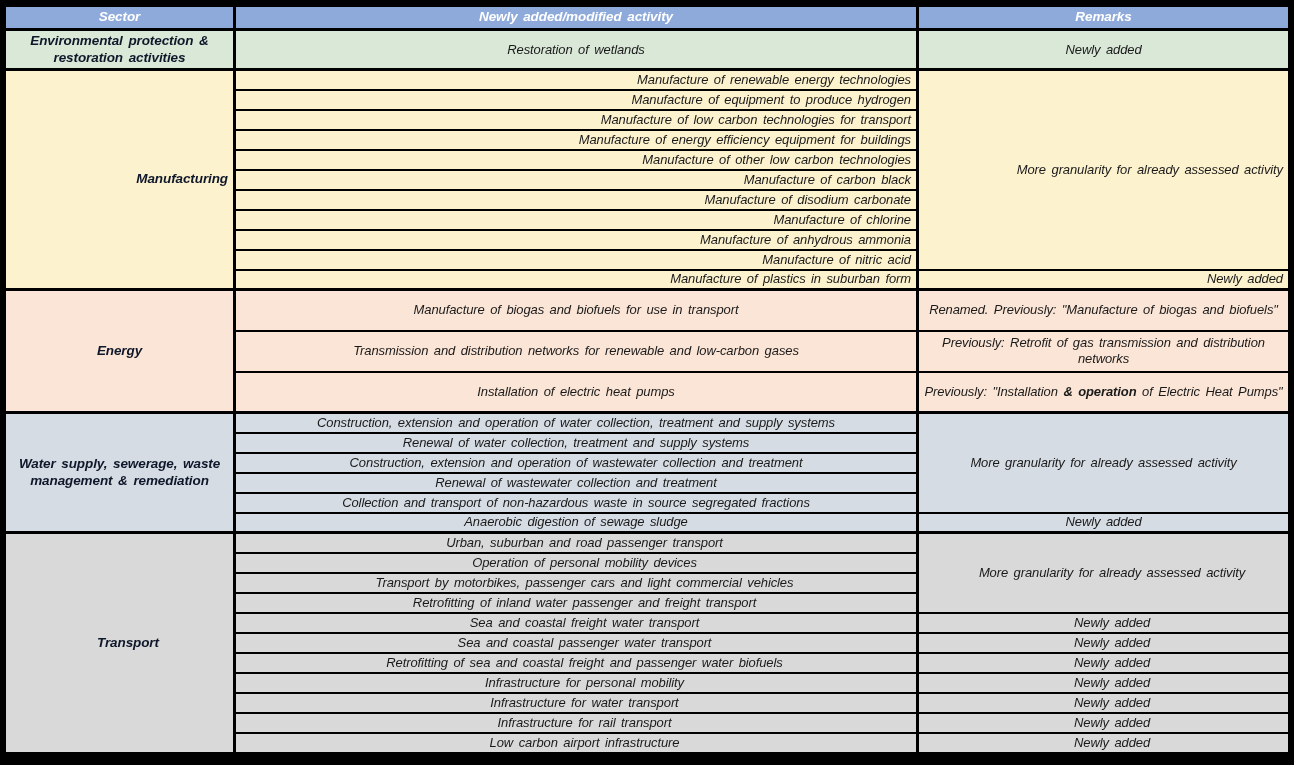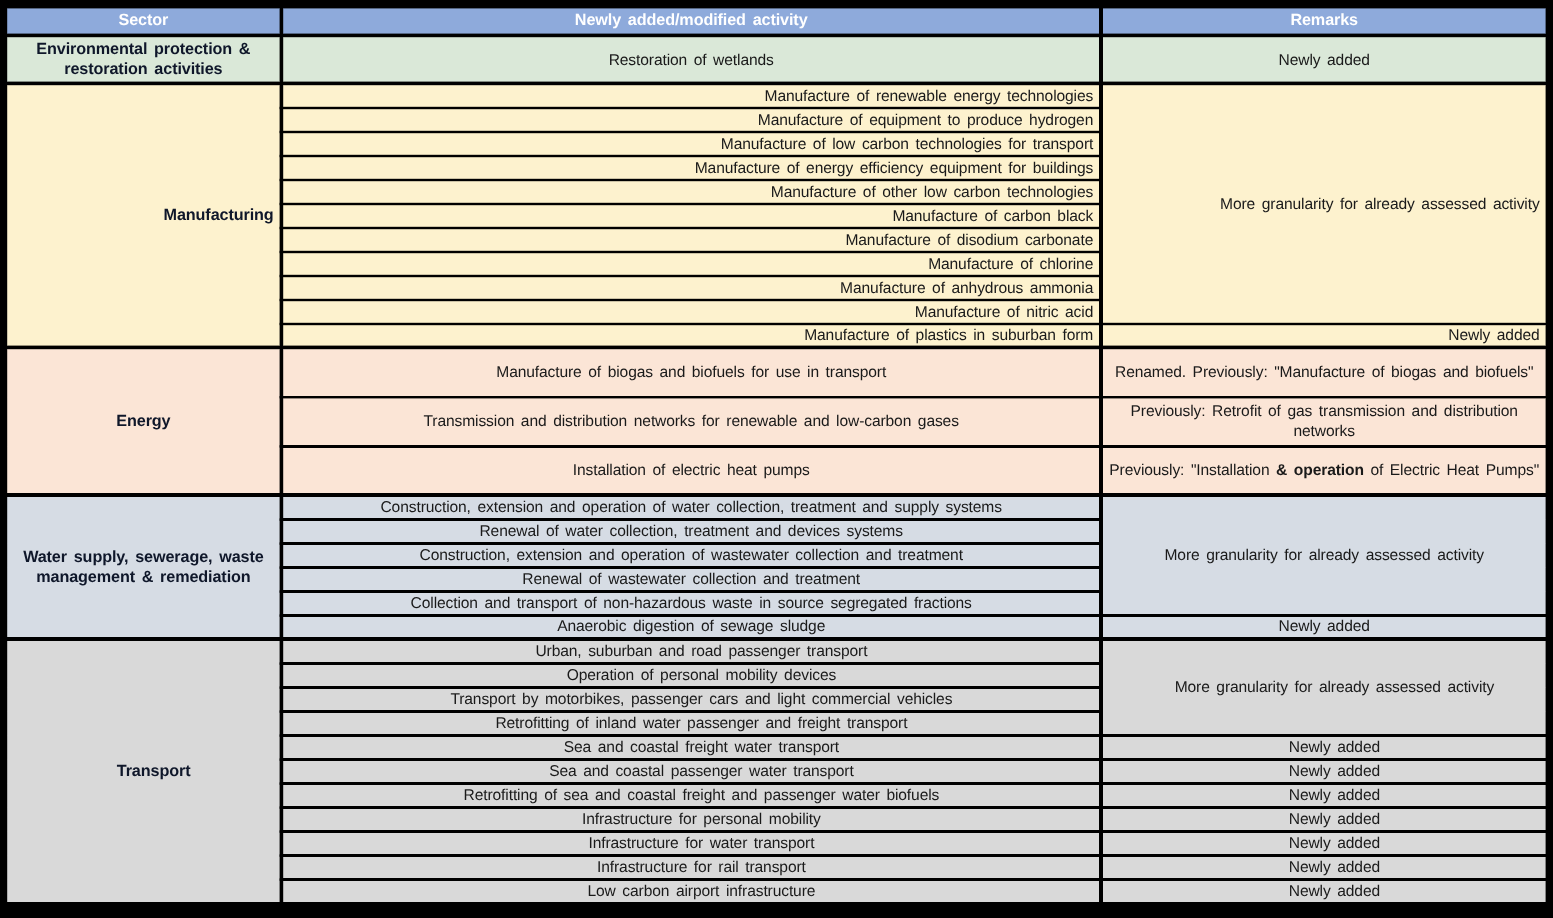--- a/index.html
+++ b/index.html
@@ -7,20 +7,21 @@
   .frame{padding:5px 3px 10px 3px;background:#000;}
   table{border-collapse:collapse;width:1288px;table-layout:fixed;}
   td,th{
     border:2px solid var(--border,#000);
     border-left-width:3px;border-right-width:3px;
     text-align:center;vertical-align:middle;
     padding:0 5px;color:#1a1a1a;
     font-size:13px;line-height:1.22;
     letter-spacing:-0.1px;word-spacing:2px;
     overflow:hidden;
+    font-style:italic;
   }
   tr.sec>td{border-top-width:3px;}
   thead th{
     background:var(--header-bg,#8EAADB);
     color:var(--header-text,#fff);
     font-weight:bold;font-size:13.5px;height:21px;
   }
   .r20{height:20px}.r40{height:40px}.r41{height:41px}
   .sector{font-weight:bold;font-size:13.5px;color:#0f172a;}
   .bg-env{background:var(--env-bg,#DAE8D8);}
@@ -107,21 +108,21 @@
         <span>Previously: "Installation </span><span class="b">&amp; operation</span><span> of Electric Heat Pumps"</span>
       </td>
     </tr>
 
     <tr class="sec r20">
       <td class="sector bg-water" rowspan="6">Water supply, sewerage, waste management &amp; remediation</td>
       <td class="bg-water">Construction, extension and operation of water collection, treatment and supply systems</td>
       <td class="bg-water" rowspan="5">More granularity for already assessed activity</td>
     </tr>
     <tr class="r20">
-          <td class="bg-water">Renewal of water collection, treatment and devices systems</td>
+          <td class="bg-water">Renewal of water collection, treatment and supply systems</td>
         </tr>
     <tr class="r20">
           <td class="bg-water">Construction, extension and operation of wastewater collection and treatment</td>
         </tr>
     <tr class="r20">
           <td class="bg-water">Renewal of wastewater collection and treatment</td>
         </tr>
     <tr class="r20">
           <td class="bg-water">Collection and transport of non-hazardous waste in source segregated fractions</td>
         </tr>

